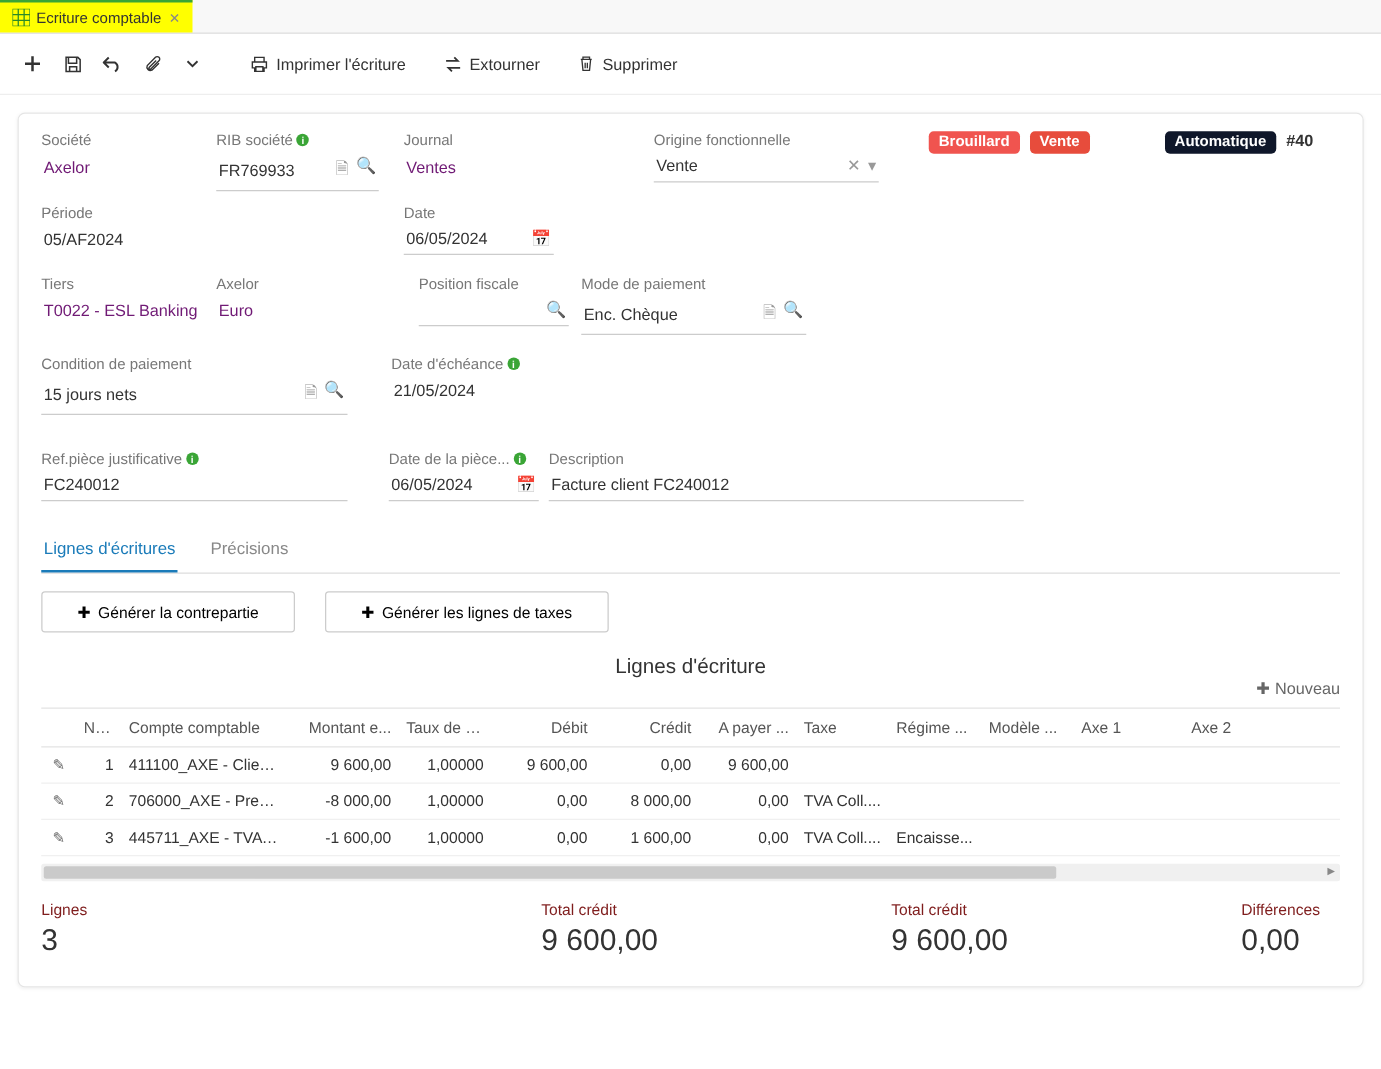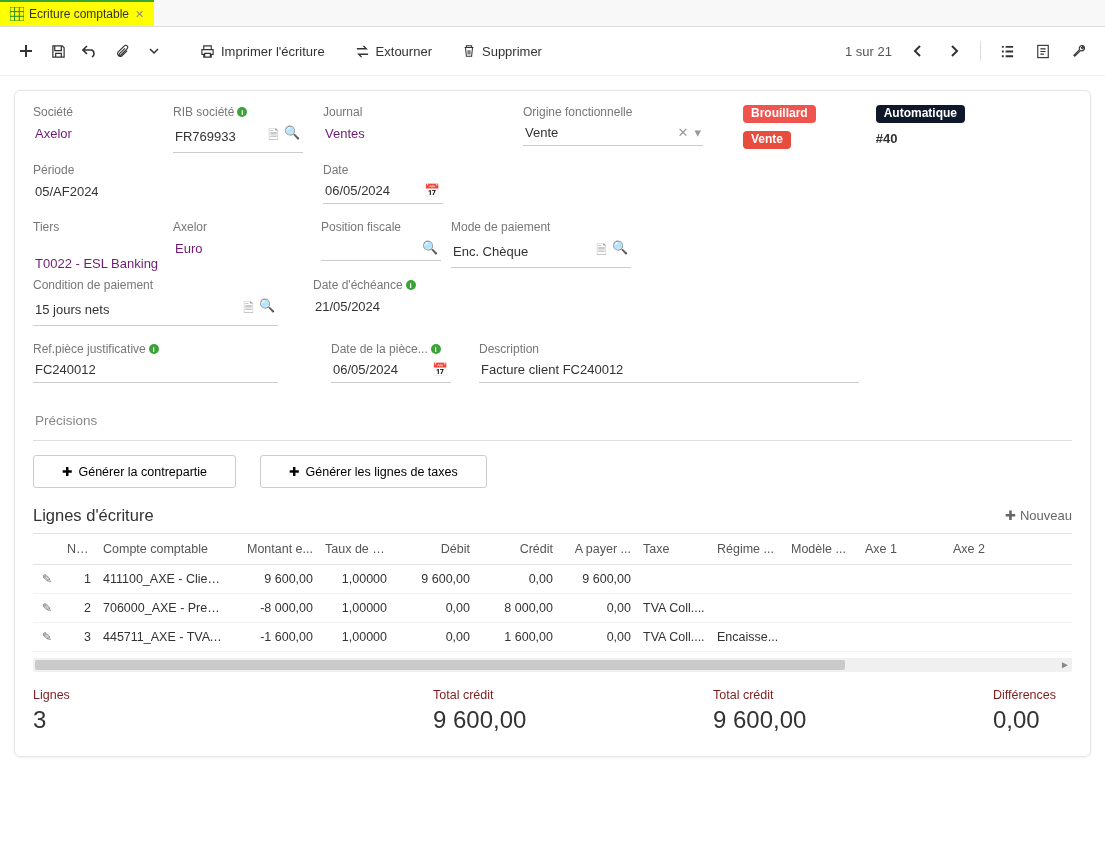--- a/index.html
+++ b/index.html
@@ -24,40 +24,40 @@
 .card { margin: 14px; border: 1px solid #e5e5e5; border-radius: 6px; box-shadow: 0 1px 3px rgba(0,0,0,0.06); }
 .form-area { padding: 14px 18px 6px; }
 .field { display: flex; flex-direction: column; }
 .field-label { color: #777; font-size: 12px; margin-bottom: 3px; display: flex; align-items: center; gap: 3px; }
 .info-dot { width: 10px; height: 10px; border-radius: 50%; background: #3aa536; color: #fff; font-size: 8px; display: inline-flex; align-items: center; justify-content: center; font-weight: bold; }
 .field-value { border-bottom: 1px solid #ccc; padding: 3px 2px 5px; font-size: 13px; color: #333; display: flex; align-items: center; min-height: 24px; }
 .field-value.link { color: #701a75; }
 .input-icons { margin-left: auto; display: flex; gap: 6px; color: #999; font-size: 13px; }
 .no-line .field-value { border: none; }
 
-.badges-col { display: flex; flex-direction: column; gap: 8px; align-items: flex-start; }
+.badges-col { display: flex; flex-direction: row; gap: 8px; align-items: flex-start; }
 .badge { padding: 1px 8px 3px; border-radius: 4px; color: #fff; font-size: 12px; font-weight: 600; }
 .badge-orange { background: #f0544f; }
 .badge-red { background: #e74c3c; }
 .badge-blue { background: #0f172a; }
 .ref-num { color: #333; font-weight: 600; font-size: 13px; }
 
 .btn-green { background: #4cb85c; color: #fff; border: 1px solid #3ea04c; border-radius: 3px; padding: 8px 20px; font-size: 13px; cursor: pointer; width: 230px; text-align: center; }
 
 
 .tabs { display: flex; border-bottom: 1px solid #ddd; margin: 16px 18px 0; gap: 24px; }
 .tab-item { padding: 8px 2px 10px; color: #888; font-size: 13.5px; cursor: pointer; border-bottom: 2px solid transparent; }
 .tab-item.active { color: #1a7bb9; border-bottom-color: #1a7bb9; }
 
 
 .action-row { display: flex; gap: 24px; padding: 14px 18px 10px; }
 .outline-btn { border: 1px solid #ccc; background: #fff; border-radius: 3px; padding: 8px 28px; font-size: 12.5px; cursor: pointer; display: flex; align-items: center; gap: 6px; }
 
 
-.lines-header { display: flex; align-items: center; padding: 8px 18px; }
+.lines-header { display: flex; align-items: center; padding: 8px 18px; flex-direction: column; }
 .lines-title { font-size: 16.5px; font-weight: 400; color: #333; }
 .new-btn { margin-left: auto; color: #666; font-size: 13px; cursor: pointer; display: flex; align-items: center; gap: 4px; }
 
 .grid { margin: 0 18px; }
 .grid-head, .grid-row { display: grid; grid-template-columns: 28px 36px 134px 88px 74px 83px 83px 78px 74px 74px 74px 66px 66px; align-items: center; }
 .grid-head { border-top: 1px solid #e3e3e3; border-bottom: 1px solid #e3e3e3; color: #555; font-size: 12.5px; }
 .grid-head > div { padding: 8px 6px; white-space: nowrap; overflow: hidden; text-overflow: ellipsis; }
 .grid-row { border-bottom: 1px solid #f0f0f0; font-size: 12.5px; }
 .grid-row > div { padding: 7px 6px; white-space: nowrap; overflow: hidden; text-overflow: ellipsis; }
 .num { text-align: right; }
@@ -137,50 +137,20 @@
         </svg>
       <span>Extourner</span>
     </div>
     <div class="toolbar-text-btn">
       <svg width="14" height="14" viewBox="0 0 16 16">
           <path d="M3 4h10M5 4V2h6v2M4 4l1 10h6l1-10M7 7v5M9 7v5" fill="none" stroke="#333" stroke-width="1.2"></path>
         </svg>
       <span>Supprimer</span>
     </div>
   </div>
-  <div class="toolbar-right">
-    <span class="pager-text">1 sur 21</span>
-    <div class="icon-btn">
-        <svg width="12" height="12" viewBox="0 0 12 12">
-          <path d="M8 1L3 6l5 5" fill="none" stroke="#333" stroke-width="2"></path>
-        </svg>
-      </div>
-    <div class="icon-btn">
-        <svg width="12" height="12" viewBox="0 0 12 12">
-          <path d="M4 1l5 5-5 5" fill="none" stroke="#333" stroke-width="2"></path>
-        </svg>
-      </div>
-    <div class="sep"></div>
-    <div class="icon-btn">
-        <svg width="15" height="15" viewBox="0 0 16 16">
-          <path d="M2 3h2M6 3h8M2 8h2M6 8h8M2 13h2M6 13h8" stroke="#333" stroke-width="2"></path>
-        </svg>
-      </div>
-    <div class="icon-btn">
-        <svg width="14" height="15" viewBox="0 0 16 16">
-          <rect x="2" y="1" width="12" height="14" fill="none" stroke="#333" stroke-width="1.3"></rect>
-          <path d="M5 5h6M5 8h6M5 11h4" stroke="#333" stroke-width="1.2"></path>
-        </svg>
-      </div>
-    <div class="icon-btn">
-        <svg width="15" height="15" viewBox="0 0 16 16">
-          <path d="M13 3a3 3 0 0 1-4 4L3 13l-1-1 6-6a3 3 0 0 1 4-4l-2 2 1 1z" fill="none" stroke="#333" stroke-width="1.2"></path>
-        </svg>
-      </div>
-  </div>
 </div>
 
 <div class="card">
   <div class="form-area">
 
     <div style="display:flex; gap:10px;">
       <div class="field no-line" style="width:130px;">
         <div class="field-label">Société</div>
         <div class="field-value link">Axelor</div>
       </div>
@@ -232,70 +202,70 @@
         <div class="field-value">
             <span>06/05/2024</span>
             <span class="input-icons">
               <span>📅</span>
             </span>
           </div>
       </div>
     </div>
 
     <div style="display:flex; gap:10px; margin-top:16px; align-items:flex-start;">
-      <div class="field no-line" style="width:130px;gap:15px;">
+      <div class="field no-line" style="width:130px;">
         <div class="field-label">Tiers</div>
         <div class="field-value link" style="border:none; line-height:1.4;">T0022 - ESL Banking</div>
       </div>
       <div class="field no-line" style="width:130px;">
         <div class="field-label">Axelor</div>
         <div class="field-value link" style="border:none;">Euro</div>
       </div>
-      <div class="field" style="width:120px; margin-left:8px;">
+      <div class="field" style="width:120px; margin-left:22px;">
         <div class="field-label">Position fiscale</div>
         <div class="field-value">
             <span></span>
             <span class="input-icons">
               <span>🔍</span>
             </span>
           </div>
       </div>
       <div class="field" style="width:180px;">
         <div class="field-label">Mode de paiement</div>
         <div class="field-value">
             <span>Enc. Chèque</span>
             <span class="input-icons">
               <span>🗎</span>
               <span>🔍</span>
             </span>
           </div>
       </div>
     </div>
 
-    <div style="display:flex; gap:10px; ">
+    <div style="display:flex; gap:10px; margin-top:16px;">
       <div class="field" style="width:245px;">
         <div class="field-label">Condition de paiement</div>
         <div class="field-value">
             <span>15 jours nets</span>
             <span class="input-icons">
               <span>🗎</span>
               <span>🔍</span>
             </span>
           </div>
       </div>
       <div class="field no-line" style="width:140px; margin-left:25px;">
         <div class="field-label">
             <span>Date d'échéance</span>
             <span class="info-dot">i</span>
           </div>
         <div class="field-value" style="border:none;">21/05/2024</div>
       </div>
     </div>
 
-    <div style="display:flex; gap:28px; margin-top:16px;">
+    <div style="display:flex; gap:8px; margin-top:28px;">
       <div class="field" style="width:245px;">
         <div class="field-label">
             <span>Ref.pièce justificative</span>
             <span class="info-dot">i</span>
           </div>
         <div class="field-value">
             <span>FC240012</span>
           </div>
       </div>
       <div class="field" style="width:120px; margin-left:25px;">
@@ -313,20 +283,21 @@
       <div class="field" style="width:380px;">
         <div class="field-label">Description</div>
         <div class="field-value">
             <span>Facture client FC240012</span>
           </div>
       </div>
     </div>
   </div>
 
   <div class="tabs">
+    <div class="tab-item active">Lignes d'écritures</div>
     <div class="tab-item">Précisions</div>
   </div>
 
   <div class="action-row">
     <button class="outline-btn">
         <span>✚</span>
         <span>Générer la contrepartie</span>
       </button>
     <button class="outline-btn">
         <span>✚</span>

